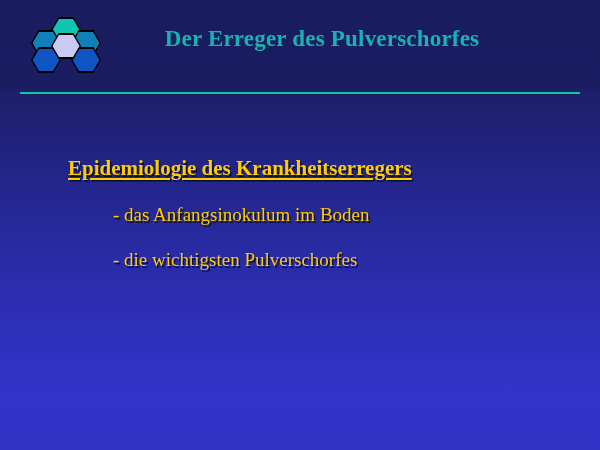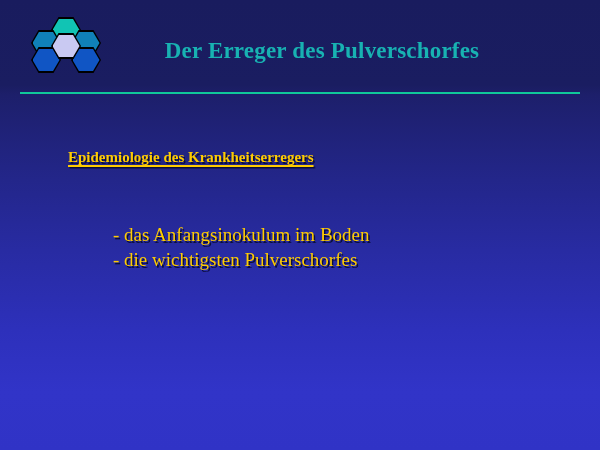--- a/index.html
+++ b/index.html
@@ -62,21 +62,21 @@
   .hex-midl   { left:  3px; top: 13px; }
   .hex-midr   { left: 43px; top: 13px; }
   .hex-center { left: 23px; top: 16px; }
   .hex-botl   { left:  3px; top: 30px; }
   .hex-botr   { left: 43px; top: 30px; }
   .hex-center { z-index: 4; }
 
   #title {
     position: absolute;
     left: 0;
-    top: 38px;
+    top: 26px;
     width: 600px;
     text-align: center;
     padding-left: 44px;
     box-sizing: border-box;
     font-size: 23px;
     font-weight: bold;
     letter-spacing: 0.2px;
     color: #18B2B2;
     white-space: nowrap;
   }
@@ -87,40 +87,40 @@
     top: 92px;
     width: 560px;
     height: 2px;
     background: #10C79A;
   }
 
   
   #heading {
     position: absolute;
     left: 68px;
-    top: 149px;
-    font-size: 15px;
+    top: 156px;
+    font-size: 21px;
     font-weight: bold;
     color: #FFCC00;
     text-decoration: underline;
     text-underline-offset: 3px;
     text-decoration-thickness: 2px;
     white-space: nowrap;
     text-shadow: 1.5px 1.5px 0 #0B0E3A;
   }
 
   .bullet {
     position: absolute;
     left: 113px;
     font-size: 19px;
     color: #FFCC00;
     white-space: nowrap;
     text-shadow: 1.5px 1.5px 0 #0B0E3A;
   }
-  #bullet-0 { top: 224px; }
+  #bullet-0 { top: 204px; }
   #bullet-1 { top: 249px; }
 </style>
 </head>
 <body>
 
 <div id="slide">
 
   <div id="header">
 
     <div id="logo">

